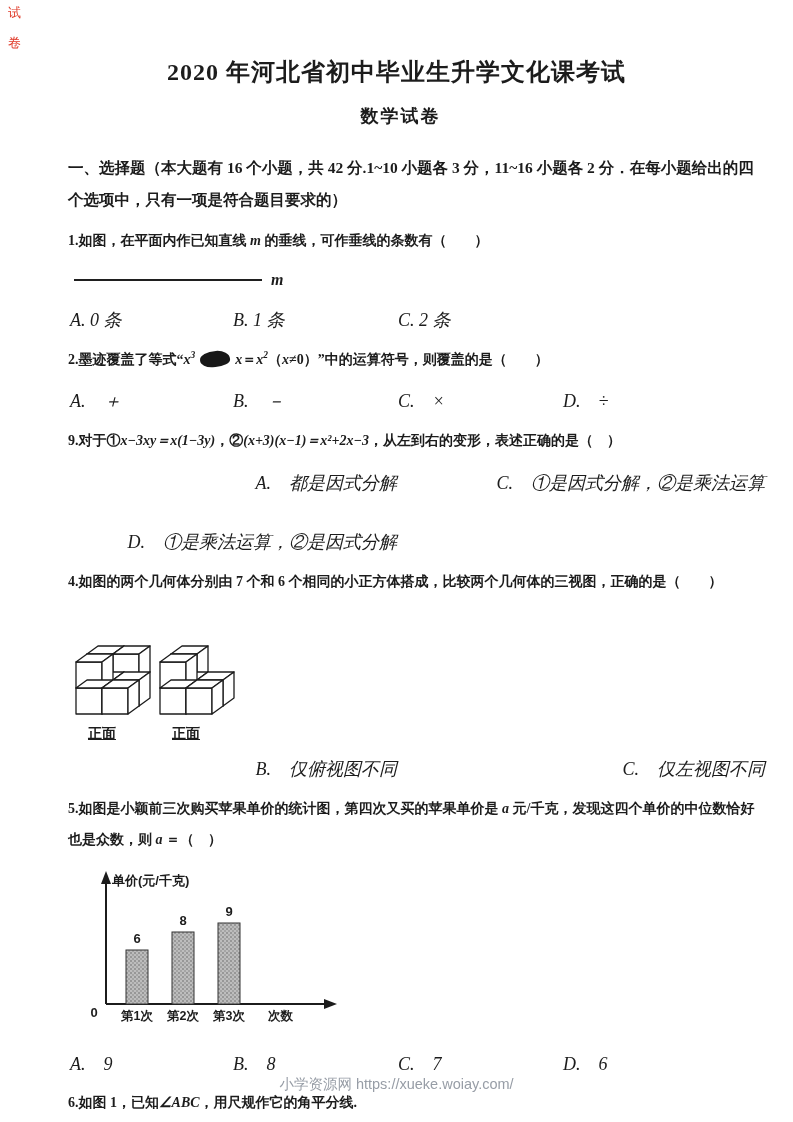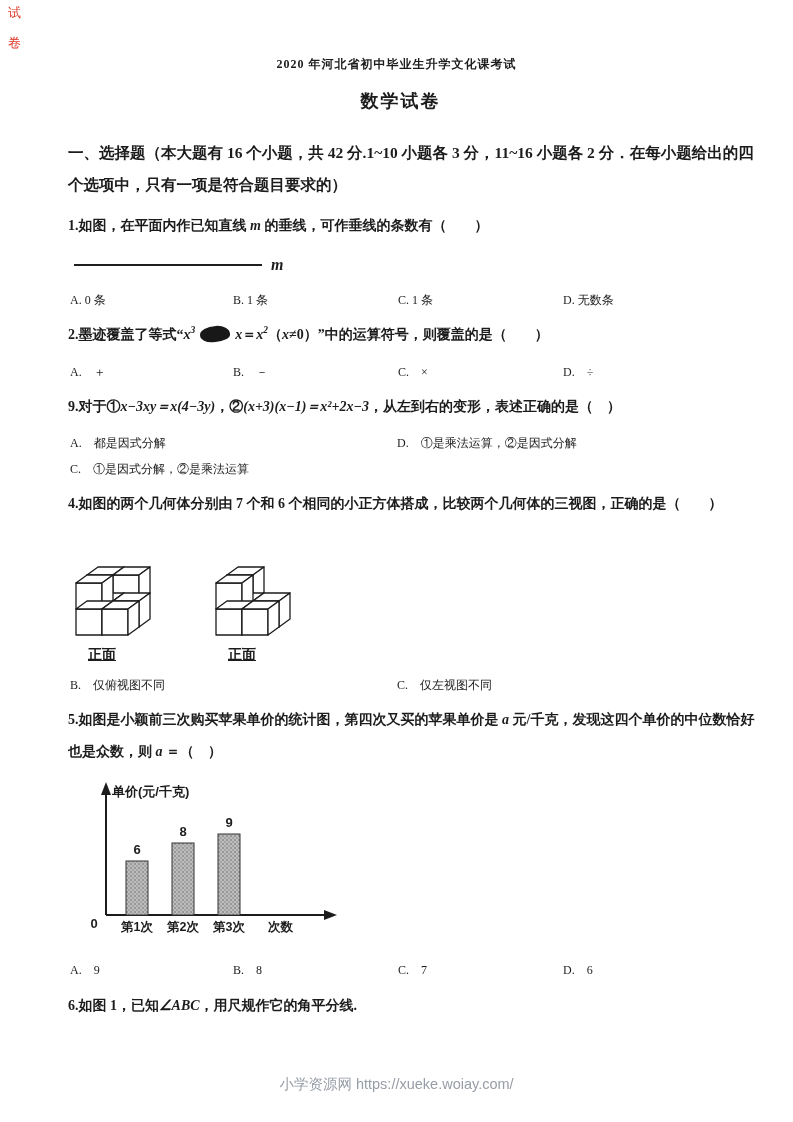--- a/index.html
+++ b/index.html
@@ -14,21 +14,21 @@
     font-family: "Liberation Serif", "DejaVu Serif", serif;
     overflow: hidden;
   }
   .watermark {
     position: absolute; top: 6px; left: 8px;
     color: #e03b2a; font-size: 13px; line-height: 1.1;
     display: flex; flex-direction: column; gap: 16px;
   }
   .title {
     margin: 56px 0 0 0; text-align: center;
-    font-size: 12px; font-weight: bold; letter-spacing: 1px;
+    font-size: 24px; font-weight: bold; letter-spacing: 1px;
   }
   .subtitle {
     margin: 16px 0 0 8px; text-align: center;
     font-size: 18px; font-weight: bold; letter-spacing: 2px;
   }
   .content { padding: 18px 28px 0 68px; }
   .section-heading {
     font-weight: bold; font-size: 15.5px; line-height: 2.05;
     margin: 6px 0 2px 0;
   }
@@ -38,24 +38,24 @@
   sup { font-size: 9.5px; font-style: italic; }
   .blob {
     display: inline-block; width: 30px; height: 16px;
     background: #181818;
     border-radius: 60% 50% 55% 45% / 55% 60% 45% 50%;
     vertical-align: -3px; margin: 0 5px; transform: rotate(-4deg);
   }
   .fig-line { display: flex; align-items: center; height: 28px; margin: 10px 0 2px 6px; }
   .hline { width: 188px; border-top: 2.5px solid #1f1f1f; }
   .mlabel { font-size: 16px; font-weight: bold; font-style: italic; margin-left: 9px; }
-  .opts { display: grid; font-size: 12px; line-height: 1.6; margin: 12px 0 4px 2px; }
+  .opts { display: grid; font-size: 18px; line-height: 1.6; margin: 12px 0 4px 2px; font-style: italic; }
   .opts4 { grid-template-columns: 163px 165px 165px 1fr; }
-  .opts2 { grid-template-columns: 327px 1fr; row-gap: 6px; }
-  .cube-figs { display: flex; gap: 56px; margin: 12px 0 2px 4px; }
+  .opts2 { grid-template-columns: 327px 1fr; row-gap: 31px; text-align: right; }
+  .cube-figs { display: flex; margin: 12px 0 2px 4px; }
   .cube-figs figure { margin: 0; }
   .cube-figs figcaption {
     font-size: 14px; font-weight: bold; text-decoration: underline;
     margin: 5px 0 0 16px; font-family: "Liberation Sans", sans-serif;
   }
   .cube-svg { display: block; }
   .chart-wrap { margin: 8px 0 0 2px; }
   svg text { font-family: "Liberation Sans", sans-serif; fill: #1c1c1c; }
   .footer {
     position: absolute; left: 0; right: 0; bottom: 28px;
@@ -81,37 +81,36 @@
     <p class="section-heading">一、选择题（本大题有 16 个小题，共 42 分.1~10 小题各 3 分，11~16 小题各 2 分．在每小题给出的四个选项中，只有一项是符合题目要求的）</p>
 
     <p class="qtext"><span>1.如图，在平面内作已知直线 </span><span class="mi">m</span><span> 的垂线，可作垂线的条数有（　　）</span></p>
     <div class="fig-line">
       <span class="hline"></span>
       <span class="mlabel">m</span>
     </div>
     <div class="opts opts4">
       <span>A. 0 条</span>
       <span>B. 1 条</span>
-      <span>C. 1 条</span>
-      <span>D. 无数条</span>
+      <span>C. 2 条</span>
     </div>
 
     <p class="qtext"><span>2.墨迹覆盖了等式“</span><span class="mi">x</span><sup>3</sup><span class="blob"></span><span class="mi">x</span><span>＝</span><span class="mi">x</span><sup>2</sup><span>（</span><span class="mi">x</span><span>≠0）”中的运算符号，则覆盖的是（　　）</span></p>
     <div class="opts opts4">
       <span>A.　＋</span>
       <span>B.　－</span>
       <span>C.　×</span>
       <span>D.　÷</span>
     </div>
 
-    <p class="qtext"><span>9.对于①</span><span class="fm">x−3xy＝x(4−3y)</span><span>，②</span><span class="fm">(x+3)(x−1)＝x²+2x−3</span><span>，从左到右的变形，表述正确的是（　）</span></p>
+    <p class="qtext"><span>9.对于①</span><span class="fm">x−3xy＝x(1−3y)</span><span>，②</span><span class="fm">(x+3)(x−1)＝x²+2x−3</span><span>，从左到右的变形，表述正确的是（　）</span></p>
     <div class="opts opts2">
       <span>A.　都是因式分解</span>
+      <span>C.　①是因式分解，②是乘法运算</span>
       <span>D.　①是乘法运算，②是因式分解</span>
-      <span>C.　①是因式分解，②是乘法运算</span>
     </div>
 
     <p class="qtext">4.如图的两个几何体分别由 7 个和 6 个相同的小正方体搭成，比较两个几何体的三视图，正确的是（　　）</p>
     <div class="cube-figs">
       <figure>
         <svg class="cube-svg" width="84" height="110" viewBox="0 0 84 110">
           <g fill="#ffffff" stroke="#1c1c1c" stroke-width="1.3" stroke-linejoin="round">
             <rect x="15" y="44" width="26" height="26"></rect>
               <path d="M15 44 L26 36 L52 36 L41 44 Z"></path>
               <path d="M41 44 L52 36 L52 62 L41 70 Z"></path>

